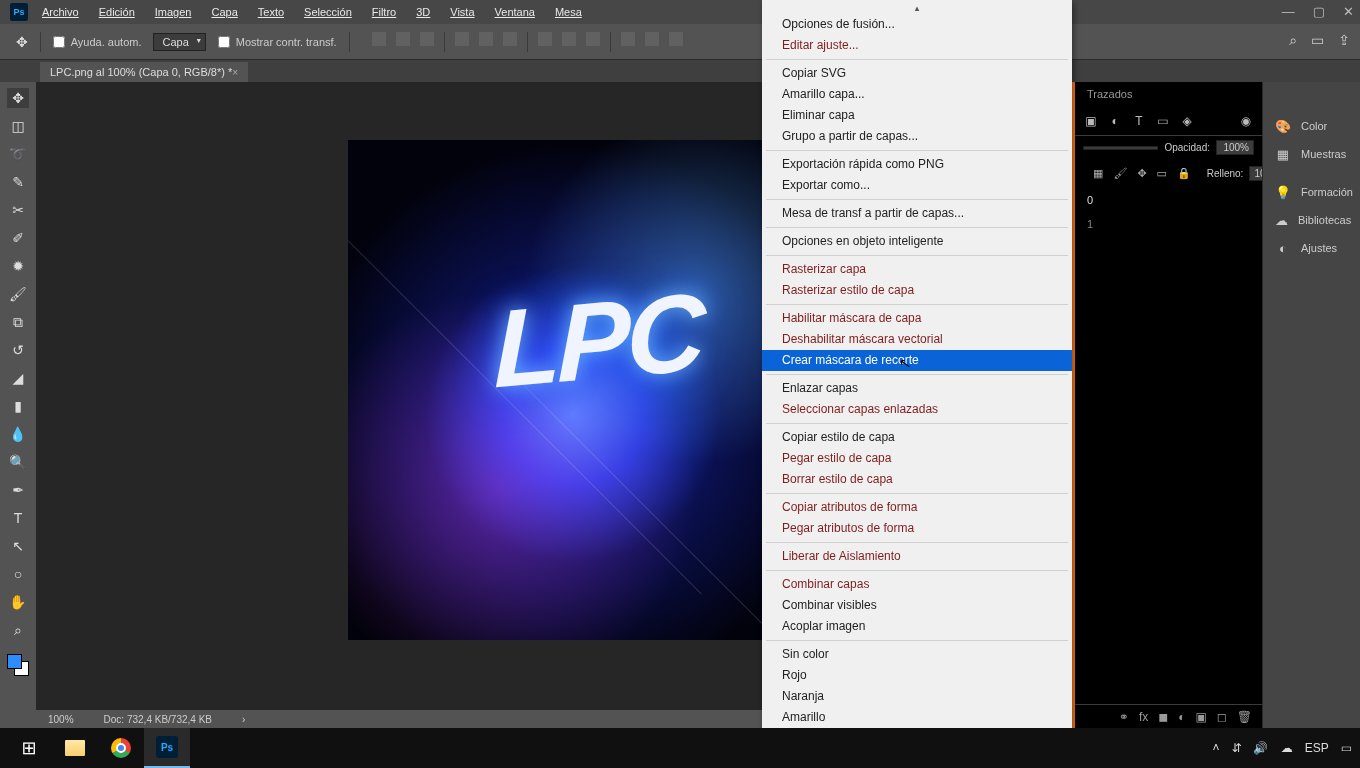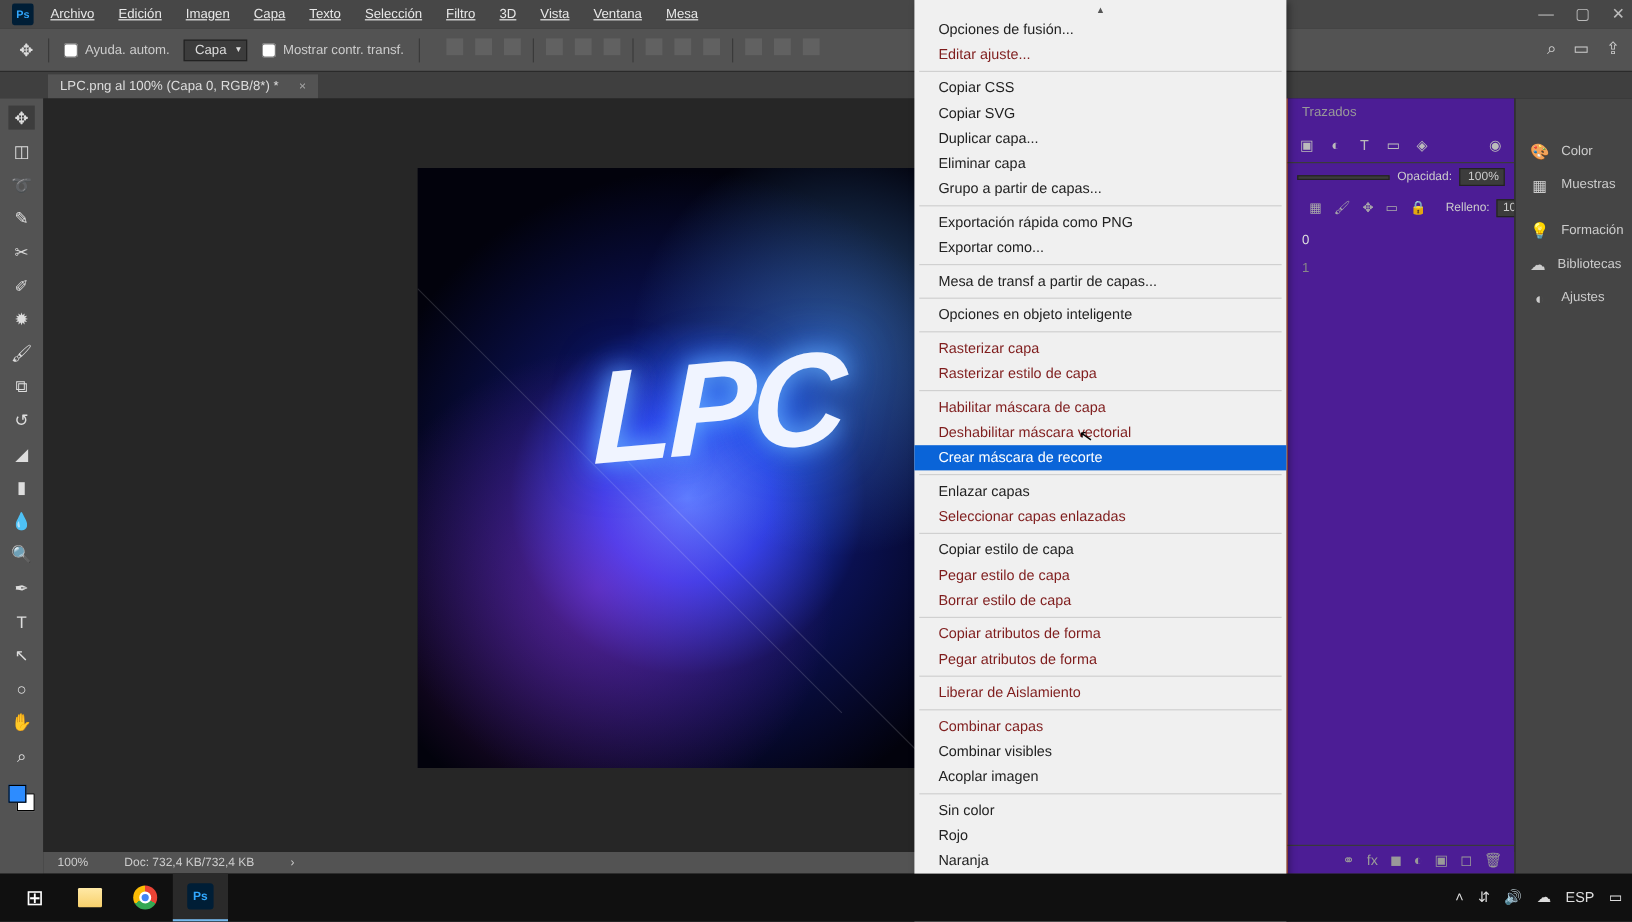--- a/index.html
+++ b/index.html
@@ -18,21 +18,21 @@
 .opt-check input { width: 12px; height: 12px; }
 .opt-sel { background: #3c3c3c; border: 1px solid #222; padding: 2px 16px 2px 8px; color: #ddd; position: relative; }
 .opt-sel::after { content: "▾"; position: absolute; right: 4px; font-size: 8px; }
 .align-icons { display: flex; gap: 10px; margin-left: 10px; }
 .align-ic { width: 14px; height: 14px; background: #6b6b6b; opacity: .6; }
 .vdiv { width: 1px; height: 20px; background: #3a3a3a; }
 .right-icons { position: absolute; right: 10px; top: 32px; display: flex; gap: 14px; color: #ccc; font-size: 14px; }
 
 
 .tabbar { height: 22px; background: #3f3f3f; display: flex; align-items: flex-end; padding-left: 40px; }
-.doc-tab { background: #535353; padding: 4px 10px; font-size: 11px; color: #ddd; display: flex; align-items: center; gap: 17px; }
+.doc-tab { background: #535353; padding: 4px 10px; font-size: 11px; color: #ddd; display: flex; align-items: center; gap: 0; }
 .doc-tab .x { font-size: 10px; color: #aaa; }
 
 
 .main { display: flex; height: calc(100% - 82px - 40px); }
 .tools { width: 36px; background: #535353; display: flex; flex-direction: column; align-items: center; padding-top: 6px; gap: 8px; }
 .tool { width: 22px; height: 20px; color: #ddd; display: flex; align-items: center; justify-content: center; font-size: 14px; cursor: pointer; }
 .tool.sel { background: #3d3d3d; }
 .swatch { width: 22px; height: 22px; position: relative; margin-top: 6px; }
 .swatch .fg { width: 15px; height: 15px; background: #2d8cff; border: 1px solid #000; position: absolute; top: 0; left: 0; }
 .swatch .bg { width: 15px; height: 15px; background: #fff; border: 1px solid #000; position: absolute; bottom: 0; right: 0; }
@@ -45,21 +45,21 @@
 .canvas .diag2 { position: absolute; width: 500px; height: 1px; background: rgba(255,255,255,.15); bottom: 80px; right: -100px; transform: rotate(45deg); }
 
 .statusbar-canvas { position: absolute; bottom: 0; left: 0; right: 0; height: 18px; background: #535353; display: flex; align-items: center; padding: 0 12px; gap: 30px; color: #ccc; font-size: 10px; }
 
 
 .collapsed-panels { width: 98px; background: #454545; border-left: 1px solid #2a2a2a; padding-top: 30px; }
 .cp-item { display: flex; align-items: center; gap: 10px; padding: 8px 12px; color: #ccc; cursor: pointer; }
 .cp-item .ic { width: 16px; height: 12px; display: flex; align-items: center; justify-content: center; font-size: 13px; }
 
 
-.layers-stub { position: absolute; top: 82px; right: 98px; width: 190px; bottom: 40px; background: #4c1d95; border-left: 1px solid #f97316; }
+.layers-stub { position: absolute; top: 82px; right: 98px; width: 190px; bottom: 40px; background: #000000; border-left: 3px solid #f97316; }
 .ls-tabs { height: 24px; display: flex; align-items: center; padding-left: 12px; gap: 18px; font-size: 11px; color: #999; }
 .ls-row { height: 30px; display: flex; align-items: center; padding: 0 8px; gap: 8px; border-bottom: 1px solid #3a3a3a; }
 .ls-row .ic { width: 16px; height: 16px; color: #bbb; font-size: 12px; display: flex; align-items: center; justify-content: center; }
 .ls-row2 { display: flex; align-items: center; padding: 4px 8px; gap: 6px; font-size: 10px; color: #ccc; }
 .ls-row2 .sel { background: #3c3c3c; border: 1px solid #222; padding: 1px 18px 1px 6px; flex: 1; }
 .ls-row2 .val { background: #3c3c3c; border: 1px solid #222; padding: 1px 4px; width: 38px; text-align: right; }
 .ls-locks { display: flex; gap: 10px; padding: 4px 10px; color: #aaa; font-size: 11px; }
 .ls-bottom { position: absolute; bottom: 0; left: 0; right: 0; height: 24px; display: flex; align-items: center; justify-content: flex-end; gap: 10px; padding: 0 10px; color: #999; font-size: 12px; border-top: 1px solid #3a3a3a; }
 
 
@@ -256,23 +256,22 @@
       <span class="ic">◐</span>
       <span>Ajustes</span>
     </div>
 </div>
 
 <div class="context-menu">
   <div class="cm-arrow">▴</div>
   <div class="cm-item">Opciones de fusión...</div>
   <div class="cm-item disabled">Editar ajuste...</div>
   <div class="cm-sep"></div>
-  <div class="cm-item">Copiar CSS</div>
   <div class="cm-item">Copiar SVG</div>
-  <div class="cm-item">Duplicar capa...</div>
+  <div class="cm-item">Amarillo capa...</div>
   <div class="cm-item">Eliminar capa</div>
   <div class="cm-item">Grupo a partir de capas...</div>
   <div class="cm-sep"></div>
   <div class="cm-item">Exportación rápida como PNG</div>
   <div class="cm-item">Exportar como...</div>
   <div class="cm-sep"></div>
   <div class="cm-item">Mesa de transf a partir de capas...</div>
   <div class="cm-sep"></div>
   <div class="cm-item">Opciones en objeto inteligente</div>
   <div class="cm-sep"></div>

